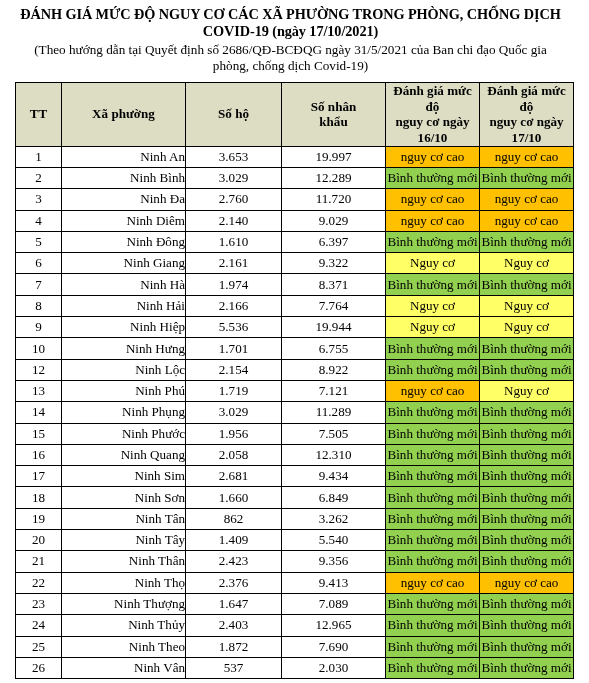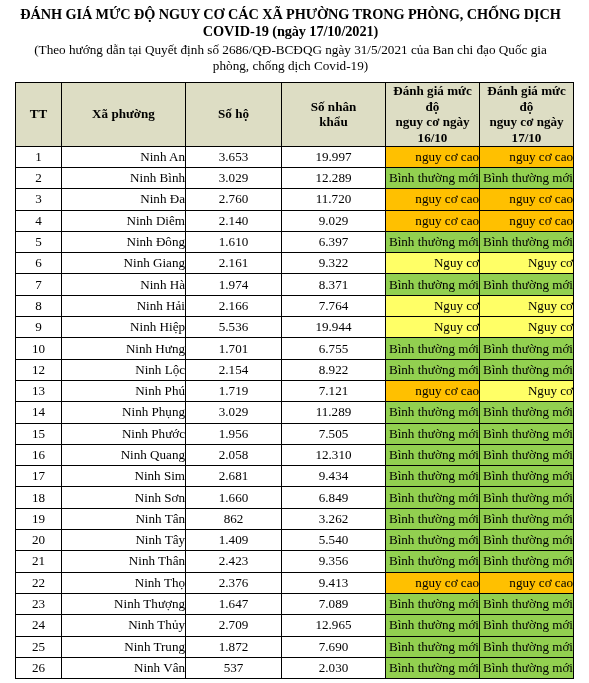--- a/index.html
+++ b/index.html
@@ -75,21 +75,21 @@
   }
   td.ward {
     text-align: right;
     padding-left: 13px;
   }
   td.num {
     text-align: center;
     margin-top: 23px;
   }
   td.status {
-    text-align: right;
+    text-align: center;
     padding-left: 4px;
     white-space: nowrap;
     overflow: hidden;
   }
 </style>
 </head>
 <body>
 
 <div class="page">
 
@@ -309,28 +309,28 @@
           <td class="tt">23</td>
           <td class="ward">Ninh Thượng</td>
           <td class="num">1.647</td>
           <td class="num">7.089</td>
           <td class="status" style="background: rgb(146, 208, 80);">Bình thường mới</td>
           <td class="status" style="background: rgb(146, 208, 80);">Bình thường mới</td>
         </tr>
         <tr>
           <td class="tt">24</td>
           <td class="ward">Ninh Thủy</td>
-          <td class="num">2.709</td>
+          <td class="num">2.403</td>
           <td class="num">12.965</td>
           <td class="status" style="background: rgb(146, 208, 80);">Bình thường mới</td>
           <td class="status" style="background: rgb(146, 208, 80);">Bình thường mới</td>
         </tr>
         <tr>
           <td class="tt">25</td>
-          <td class="ward">Ninh Trung</td>
+          <td class="ward">Ninh Theo</td>
           <td class="num">1.872</td>
           <td class="num">7.690</td>
           <td class="status" style="background: rgb(146, 208, 80);">Bình thường mới</td>
           <td class="status" style="background: rgb(146, 208, 80);">Bình thường mới</td>
         </tr>
         <tr>
           <td class="tt">26</td>
           <td class="ward">Ninh Vân</td>
           <td class="num">537</td>
           <td class="num">2.030</td>

